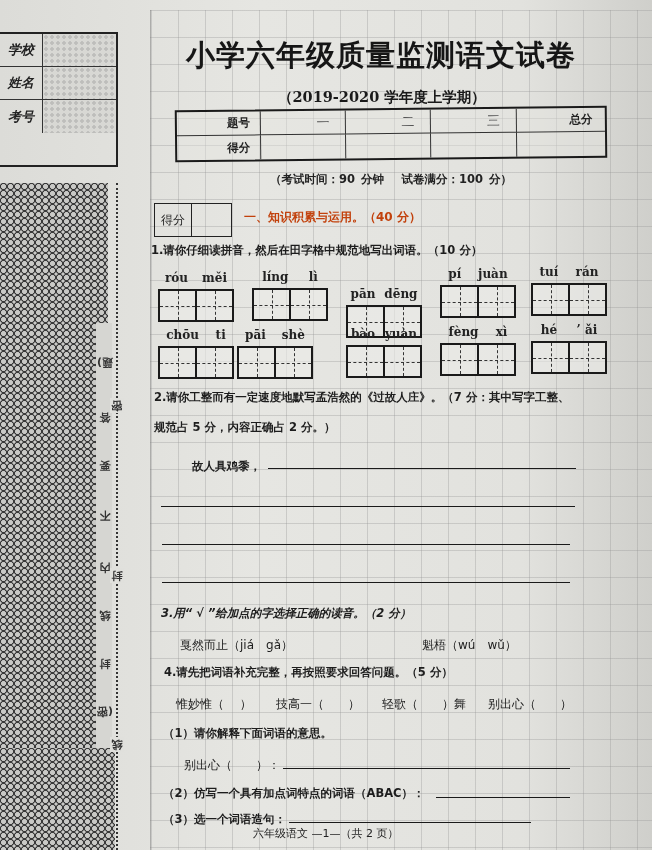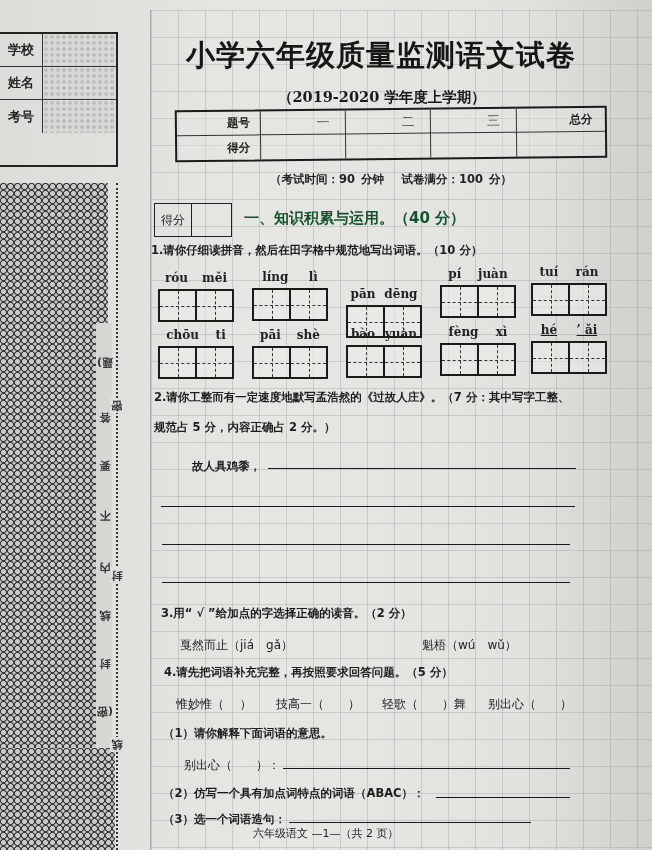--- a/index.html
+++ b/index.html
@@ -21,21 +21,21 @@
       linear-gradient(to right, rgba(150,150,150,0.35) 1px, transparent 1px),
       linear-gradient(to bottom, rgba(150,150,150,0.35) 1px, transparent 1px);
     background-size: 27px 27px;
     border-left: 1px solid rgba(120,120,120,0.5);
   }
   
   .info-table {
     position: absolute; left: -2px; top: 32px; width: 120px; height: 135px;
     border: 2px solid #222; border-collapse: collapse;
   }
-  .info-row { display: flex; height: 33px; border-bottom: 1.5px solid #333; }
+  .info-row { display: flex; height: 33px; border-bottom: 1.5px solid #333; font-style: italic; }
   .info-row:last-child { border-bottom: none; }
   .info-label {
     width: 43px; border-right: 1.5px solid #333;
     display: flex; align-items: center; justify-content: center;
     font-family: "DejaVu Sans", sans-serif; font-size: 13px; font-weight: bold; color: #222;
   }
   .info-field {
     flex: 1;
     background-image: radial-gradient(circle, rgba(140,140,140,0.35) 1.5px, transparent 2px);
     background-size: 6px 6px; background-color: #d8d8d4;
@@ -107,21 +107,21 @@
     position: absolute; left: 154px; top: 203px; width: 78px; height: 34px;
     border: 1.5px solid #222; display: flex;
   }
   .section-box .lbl {
     width: 37px; border-right: 1.5px solid #222;
     display: flex; align-items: center; justify-content: center;
     font-family: "DejaVu Sans", sans-serif; font-size: 12px; color: #222;
   }
   .section-title {
     position: absolute; left: 244px; top: 209px;
-    font-family: "DejaVu Sans", sans-serif; font-size: 15px; font-weight: bold; color: #14532d;
+    font-family: "DejaVu Sans", sans-serif; font-size: 12px; font-weight: bold; color: #c2410c;
   }
   .q {
     position: absolute;
     font-family: "DejaVu Sans", sans-serif; font-size: 11.5px; font-weight: bold; color: #1d1d1d;
     white-space: nowrap;
   }
   
   .py-group { position: absolute; width: 76px; }
   .py-labels {
     display: flex; justify-content: space-around; height: 18px;
@@ -270,21 +270,21 @@
 <div class="py-group" style="left:158px; top:328px;">
   <div class="py-labels">
       <span>chōu</span>
       <span>ti</span>
     </div>
   <div class="tian">
       <div class="tian-cell"></div>
       <div class="tian-cell"></div>
     </div>
 </div>
-<div class="py-group" style="left:252px; top:328px;">
+<div class="py-group" style="left:237px; top:328px;">
   <div class="py-labels">
       <span>pāi</span>
       <span>shè</span>
     </div>
   <div class="tian">
       <div class="tian-cell"></div>
       <div class="tian-cell"></div>
     </div>
 </div>
 <div class="py-group" style="left:346px; top:327px;">
@@ -300,40 +300,40 @@
 <div class="py-group" style="left:440px; top:325px;">
   <div class="py-labels">
       <span>fèng</span>
       <span>xì</span>
     </div>
   <div class="tian">
       <div class="tian-cell"></div>
       <div class="tian-cell"></div>
     </div>
 </div>
-<div class="py-group" style="left:531px; top:323px;text-decoration:underline;">
+<div class="py-group" style="left:531px; top:323px;">
   <div class="py-labels">
       <span>hé</span>
       <span>’ ǎi</span>
     </div>
   <div class="tian">
       <div class="tian-cell"></div>
       <div class="tian-cell"></div>
     </div>
 </div>
 
 <div class="q" style="left:154px; top:390px;text-align:center;">2.请你工整而有一定速度地默写孟浩然的《过故人庄》。（7 分：其中写字工整、</div>
 <div class="q" style="left:154px; top:420px;">规范占 5 分，内容正确占 2 分。）</div>
 <div class="q" style="left:192px; top:459px;">故人具鸡黍，</div>
 <div class="line" style="left:268px; top:468px; width:308px;"></div>
 <div class="line" style="left:161px; top:506px; width:414px;"></div>
 <div class="line" style="left:162px; top:544px; width:408px;"></div>
 <div class="line" style="left:162px; top:582px; width:408px;"></div>
 
-<div class="q" style="left:161px; top:606px;">3.用“ √ ”给加点的字选择正确的读音。（2 分）</div>
+<div class="q" style="left:161px; top:606px;font-style:italic;">3.用“ √ ”给加点的字选择正确的读音。（2 分）</div>
 <div class="q" style="left:180px; top:637px; font-weight:normal; font-size:12px;">戛然而止（jiá　gǎ）</div>
 <div class="q" style="left:422px; top:637px; font-weight:normal; font-size:12px;">魁梧（wú　wǔ）</div>
 
 <div class="q" style="left:164px; top:665px;">4.请先把词语补充完整，再按照要求回答问题。（5 分）</div>
 <div class="q" style="left:176px; top:696px; font-weight:normal; font-size:12px;">惟妙惟（　 ）</div>
 <div class="q" style="left:276px; top:696px; font-weight:normal; font-size:12px;">技高一（　　）</div>
 <div class="q" style="left:382px; top:696px; font-weight:normal; font-size:12px;">轻歌（　　）舞</div>
 <div class="q" style="left:488px; top:696px; font-weight:normal; font-size:12px;">别出心（　　）</div>
 
 <div class="q" style="left:163px; top:726px;">（1）请你解释下面词语的意思。</div>

